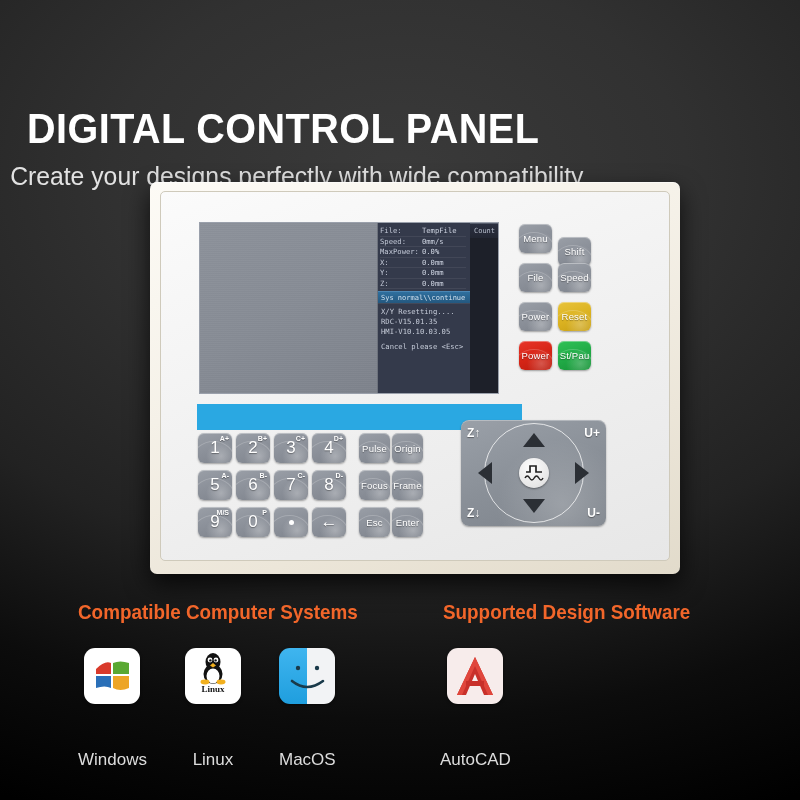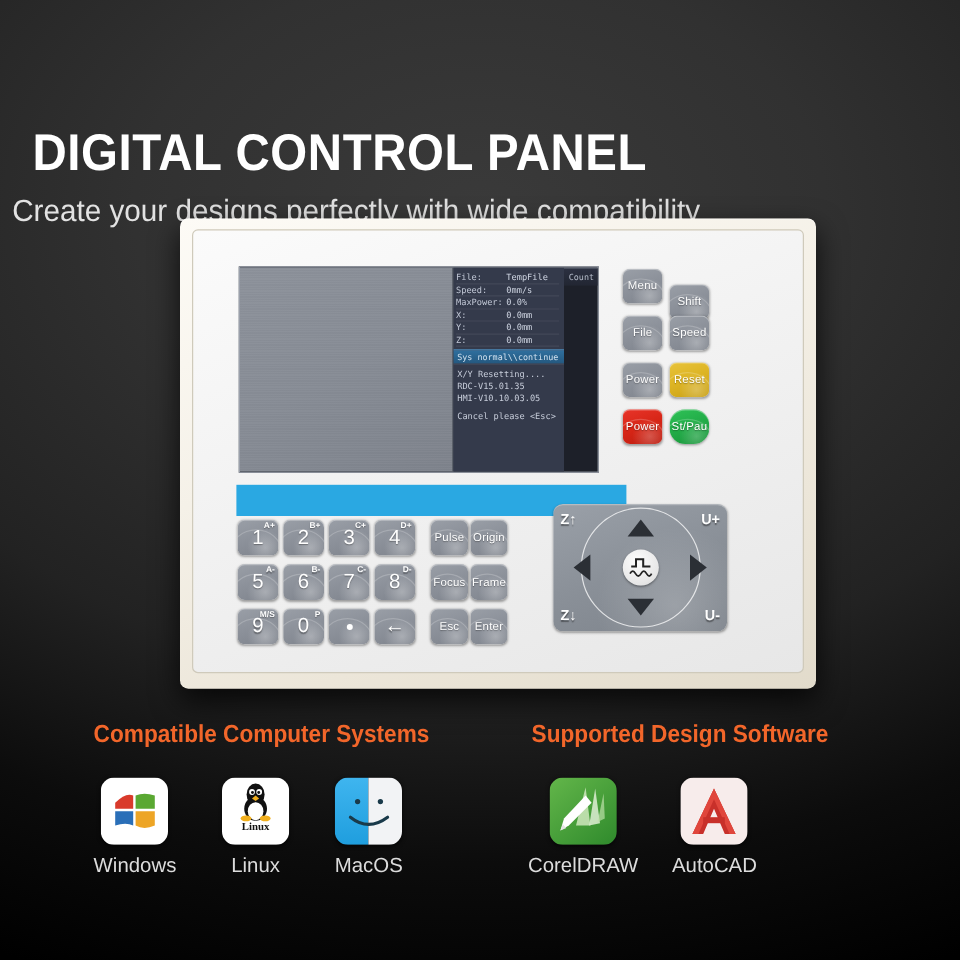--- a/index.html
+++ b/index.html
@@ -113,21 +113,21 @@
     text-shadow:0 1px 1px rgba(0,0,0,.35);
     overflow:hidden;
   }
   .key::before{
     content:""; position:absolute; left:-18%; top:28%;
     width:120%; height:120%; border-radius:50%;
     border:1px solid rgba(255,255,255,.20);
   }
   .key.yellow { background:radial-gradient(circle at 68% 78%, rgba(255,255,255,.26) 0%, rgba(255,255,255,0) 46%), linear-gradient(160deg,#e8c33a 0%,#dcb322 50%,#c79f14 100%); }
   .key.red    { background:radial-gradient(circle at 68% 78%, rgba(255,255,255,.24) 0%, rgba(255,255,255,0) 46%), linear-gradient(160deg,#e8352a 0%,#d62516 50%,#bb1d10 100%); }
-  .key.green  { background:radial-gradient(circle at 68% 78%, rgba(255,255,255,.24) 0%, rgba(255,255,255,0) 46%), linear-gradient(160deg,#2fc257 0%,#21ab47 50%,#179338 100%);border-radius:13px; }
+  .key.green  { background:radial-gradient(circle at 68% 78%, rgba(255,255,255,.24) 0%, rgba(255,255,255,0) 46%), linear-gradient(160deg,#2fc257 0%,#21ab47 50%,#179338 100%); }
 
   .num { width:34px; height:30px; }
   .num .big { font-size:17px; font-weight:400; position:relative; z-index:2; }
   .num .sup {
     position:absolute; top:1.5px; right:3px; font-size:7px; font-weight:600;
     z-index:2; letter-spacing:0;
   }
   .num .dotm { width:5px; height:5px; border-radius:50%; background:#fff; z-index:2; }
   .fn  { width:31px; height:30px; font-size:9.5px; }
   .side{ width:33px; height:29px; font-size:9.5px; }
@@ -162,21 +162,21 @@
     box-shadow:0 1px 2px rgba(0,0,0,.4);
     display:flex; align-items:center; justify-content:center;
   }
 
   
   .sec-title {
     position:absolute; font-size:20.5px; font-weight:bold; color:#f2662a;
     transform:scaleX(0.92); transform-origin:left center; white-space:nowrap;
   }
   .logo-set { position:absolute; display:flex; }
-  .logo-item { display:flex; flex-direction:column; align-items:center; }
+  .logo-item { display:flex; flex-direction:column; align-items:center;gap:38px; }
   .logo-tile {
     width:56px; height:56px; border-radius:11px; overflow:hidden;
     display:flex; align-items:center; justify-content:center;
     box-shadow:0 1px 3px rgba(0,0,0,.5);
   }
   .logo-label { margin-top:8px; font-size:17px; color:#dcdcdc; white-space:nowrap; }
 </style>
 </head>
 <body>
 
@@ -401,32 +401,20 @@
               <path d="M13 33 q15 12 31 0" fill="none" stroke="#1a3a4a" stroke-width="2.6" stroke-linecap="round"></path>
             </svg>
           </div>
         </div>
         <div class="logo-label">MacOS</div>
       </div>
     </div>
   <div class="logo-set" id="logos-sw" style="left:440px; top:648px; gap:28px;">
       <div class="logo-item">
         <div class="logo-tile" style="position: relative; overflow: hidden;">
-          <div style="width:100%;height:100%;background:linear-gradient(140deg,#63b64a,#2f8a2c)"><svg width="56" height="56" viewBox="0 0 56 56">
-              <path d="M30 8 L34 40 L22 40 Z" fill="#cfe8bd" opacity=".85"></path>
-              <path d="M38 9 L42 38 L33 40 Z" fill="#e8f4de" opacity=".8"></path>
-              <path d="M45 13 L46 34 L40 37 Z" fill="#bcdfa8" opacity=".7"></path>
-              <path d="M9 44 L12 34 L30 15 L35 21 L16 40 Z" fill="#fff"></path>
-              <path d="M9 44 l5 -2 -3 -3 Z" fill="#e4e4e4"></path>
-            </svg></div>
-        </div>
-        <div class="logo-label">CorelDRAW</div>
-      </div>
-      <div class="logo-item">
-        <div class="logo-tile" style="position: relative; overflow: hidden;">
           <div style="width:100%;height:100%;background:#f7eceb;display:flex;align-items:center;justify-content:center">
             <svg width="42" height="44" viewBox="0 0 42 44">
               <path d="M21 3 L39 41 L30 41 L21 20 L12 41 L3 41 Z" fill="#c8302a"></path>
               <path d="M21 3 L39 41 L34 41 L21 12 L8 41 L3 41 Z" fill="#e0463c"></path>
               <rect x="12" y="27" width="18" height="5" fill="#c8302a"></rect>
             </svg>
           </div>
         </div>
         <div class="logo-label">AutoCAD</div>
       </div>

